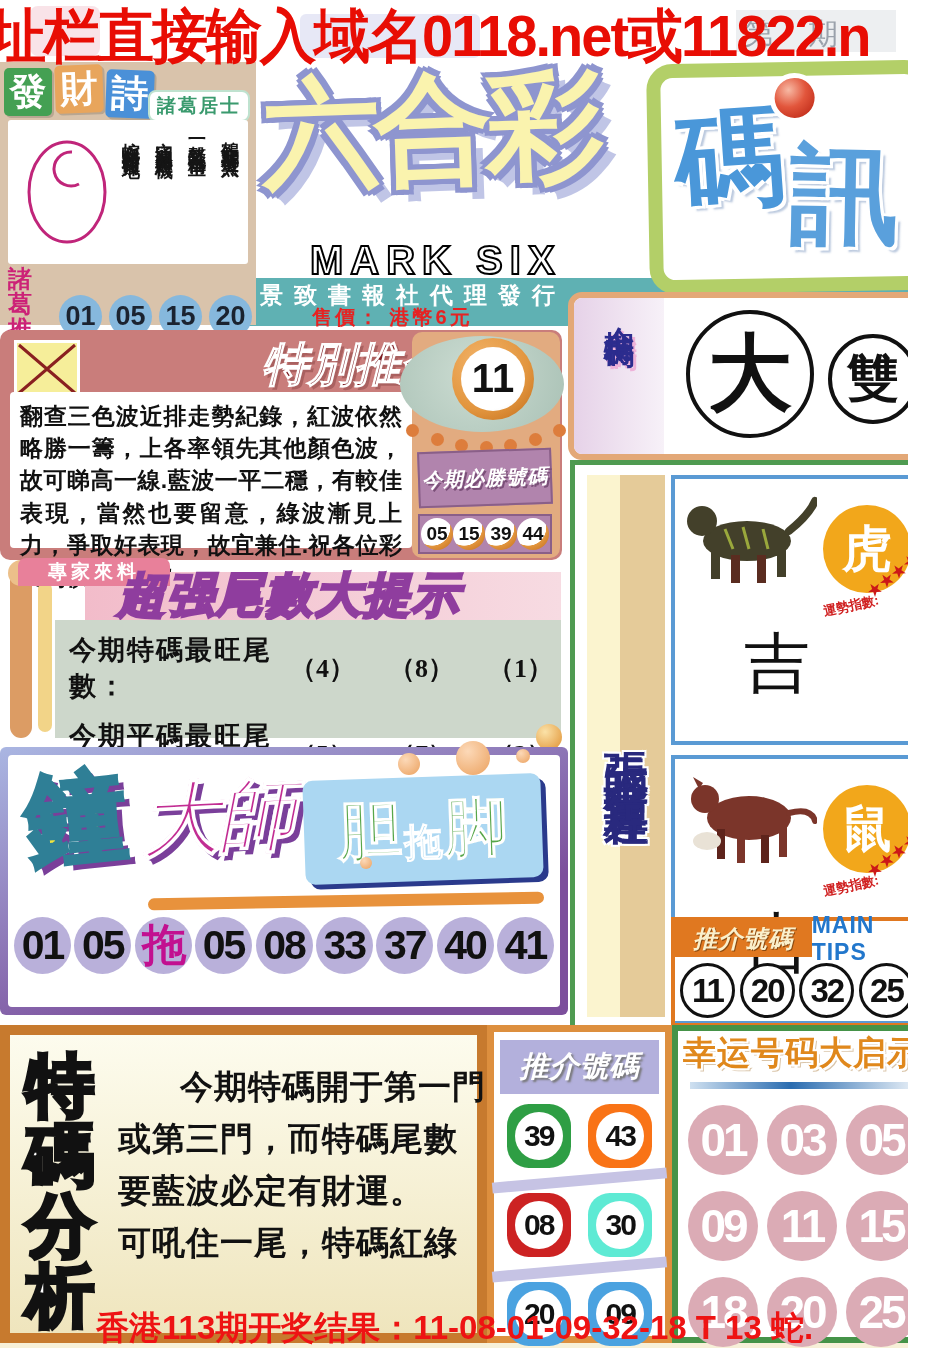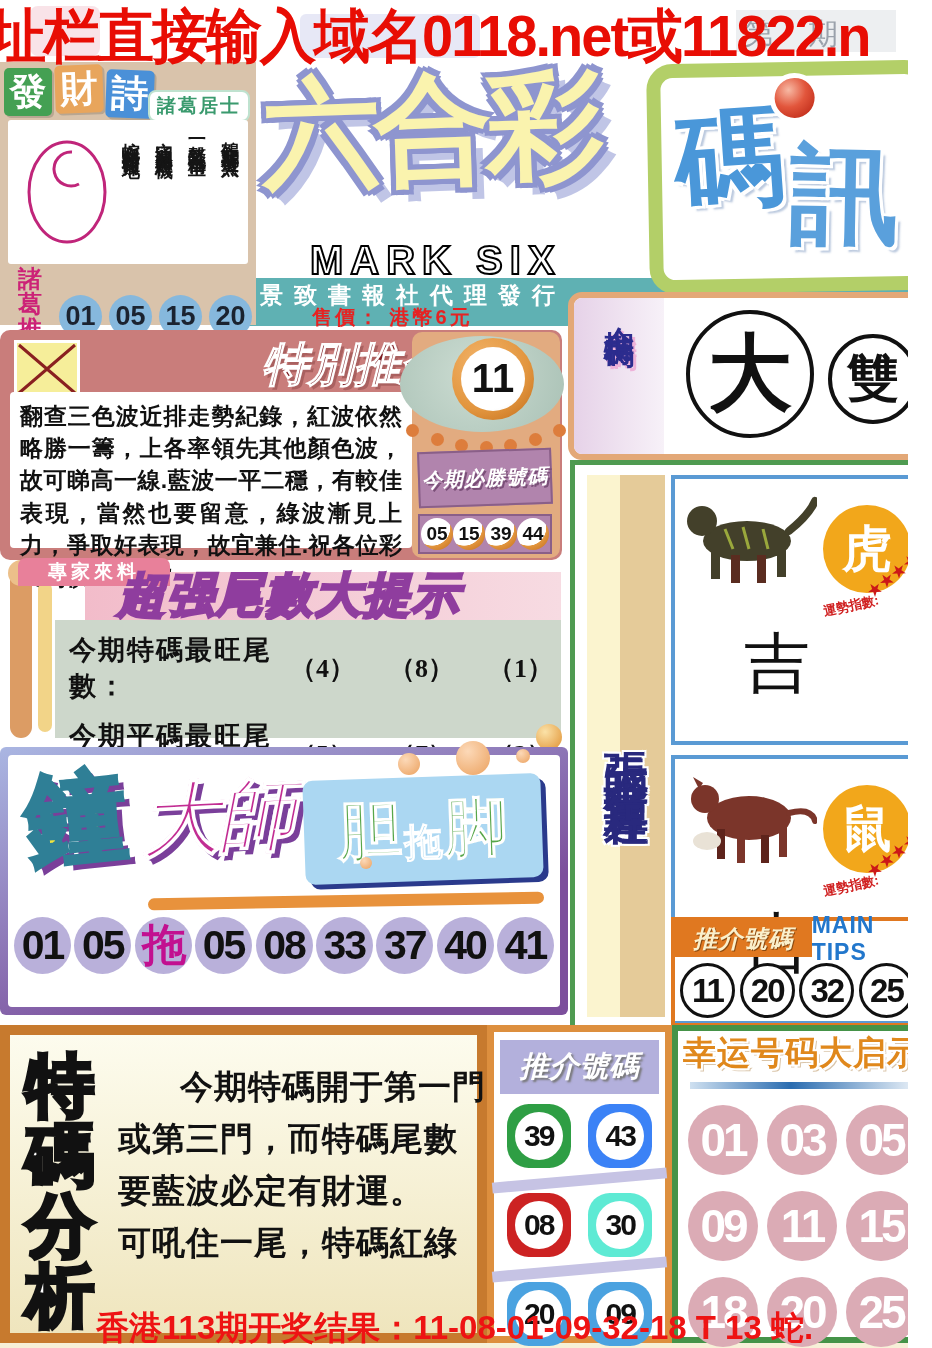--- a/index.html
+++ b/index.html
@@ -25,21 +25,21 @@
   .fc-b.g{background:#44a053;}
   .fc-b.o{background:#e8a55c;transform:translateY(-3px) rotate(-2deg);}
   .fc-b.b{background:#4a90d8;transform:translateY(2px) rotate(2deg);}
   .fc-author{position:absolute;right:2px;top:22px;background:#fff;border:2px solid #bfe2cf;border-radius:8px;
              color:#3a9a6e;font-weight:700;font-size:19px;padding:1px 7px;letter-spacing:2px;}
   .fc-white{position:absolute;left:8px;top:58px;width:240px;height:144px;background:#fff;border-radius:3px;}
   .fc-snail{position:absolute;left:12px;top:10px;}
   .fc-poem{position:absolute;right:6px;top:8px;height:132px;display:flex;flex-direction:row-reverse;gap:9px;}
   .fc-col{writing-mode:vertical-rl;font-size:18px;font-weight:700;color:#151515;letter-spacing:3px;}
   .fc-bottom{position:absolute;left:8px;top:204px;right:4px;display:flex;align-items:center;gap:7px;}
-  .fc-tui{display:flex;flex-direction:column;color:#cc2277;font-weight:900;font-size:24px;line-height:1.05;text-align:right;}
+  .fc-tui{display:flex;flex-direction:column;color:#cc2277;font-weight:900;font-size:24px;line-height:1.05;}
   .fc-tui span{letter-spacing:10px;}
   .fc-balls{display:flex;gap:7px;}
   .fc-ball{width:43px;height:43px;border-radius:50%;background:#86b8dd;color:#1b2330;
            font-weight:900;font-size:27px;display:flex;align-items:center;justify-content:center;}
 
   
   .lhc{position:absolute;left:262px;top:50px;width:400px;font-size:118px;font-weight:900;color:#faf3ae;
        letter-spacing:-6px;transform:rotate(-2deg);z-index:1;white-space:nowrap;
        text-shadow:-5px -5px 0 #8e95cf,5px -5px 0 #8e95cf,-5px 5px 0 #8e95cf,5px 5px 0 #8e95cf,
                    -5px 0 0 #8e95cf,5px 0 0 #8e95cf,0 -5px 0 #8e95cf,0 5px 0 #8e95cf,
@@ -424,21 +424,21 @@
       </div>
   </section>
 
   <section class="recommend" data-interactable="false">
     <div class="rc-head" data-interactable="false">推介號碼</div>
     <div id="rcRows" data-interactable="false">
         <div class="rc-row" data-interactable="false">
           <div class="rc-shield" data-interactable="false" style="background: rgb(46, 158, 68);">
             <span>39</span>
           </div>
-          <div class="rc-shield" data-interactable="false" style="background: #3b82f6;">
+          <div class="rc-shield" data-interactable="false" style="background: #f97316;">
             <span>43</span>
           </div>
         </div>
         <div class="rc-sep" data-interactable="false"></div>
         <div class="rc-row" data-interactable="false">
           <div class="rc-shield" data-interactable="false" style="background: rgb(204, 34, 34);">
             <span>08</span>
           </div>
           <div class="rc-shield" data-interactable="false" style="background: #5eead4;">
             <span>30</span>

